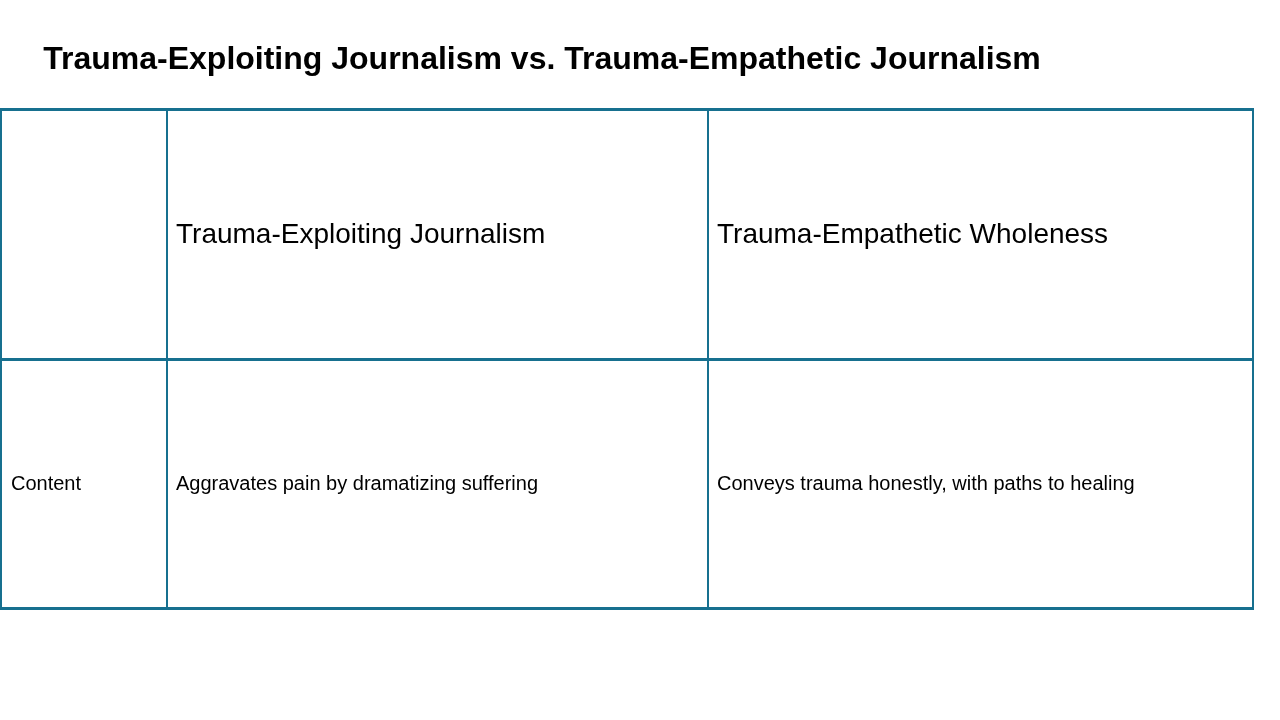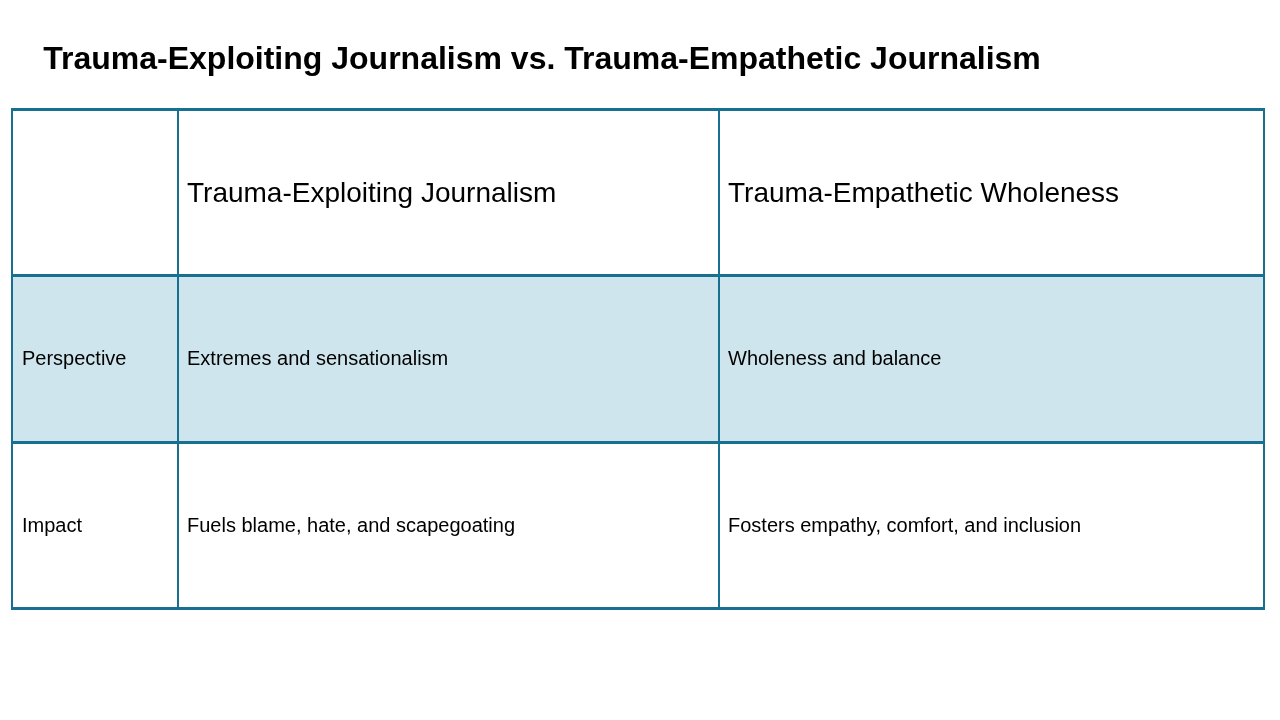--- a/index.html
+++ b/index.html
@@ -11,21 +11,21 @@
   *{margin:0;padding:0;box-sizing:border-box;}
   html,body{width:1280px;height:720px;background:#ffffff;overflow:hidden;
     font-family:"Liberation Sans", sans-serif;color:var(--text);}
   .slide{position:relative;width:1280px;height:720px;background:#ffffff;}
   h1.page-title{
     position:absolute;top:40px;left:0;width:1084px;
     text-align:center;font-size:32px;font-weight:700;letter-spacing:0;
     color:#000;
   }
   table.compare{
-    position:absolute;left:11px;top:108px;width:1252px;height:502px;
+    position:absolute;left:0;top:108px;width:1252px;height:502px;
     border-collapse:collapse;table-layout:fixed;
   }
   table.compare td{
     border:2px solid var(--border);
     border-top-width:3px;border-bottom-width:3px;
     vertical-align:middle;
     padding:0 0 0 9px;
     background:var(--rowbase);
     font-size:20px;
     height:72px;
@@ -55,31 +55,26 @@
         <col class="c2">
         <col class="c3">
     </colgroup>
     <tbody>
       <tr class="header-row">
         <td class="label-cell"></td>
         <td class="value-cell">Trauma-Exploiting Journalism</td>
         <td class="value-cell">Trauma-Empathetic Wholeness</td>
       </tr>
 
-      <tr class="alt">
-        <td class="label-cell">Perspective</td>
-        <td class="value-cell">Extremes and sensationalism</td>
-        <td class="value-cell">Wholeness and balance</td>
+
+      <tr>
+        <td class="label-cell">Content</td>
+        <td class="value-cell">Aggravates pain by dramatizing suffering</td>
+        <td class="value-cell">Conveys trauma honestly, with paths to healing</td>
       </tr>
 
 
-
-      <tr>
-        <td class="label-cell">Impact</td>
-        <td class="value-cell">Fuels blame, hate, and scapegoating</td>
-        <td class="value-cell">Fosters empathy, comfort, and inclusion</td>
-      </tr>
 
 
     </tbody>
   </table>
 
 </div>
 
 </body></html>

